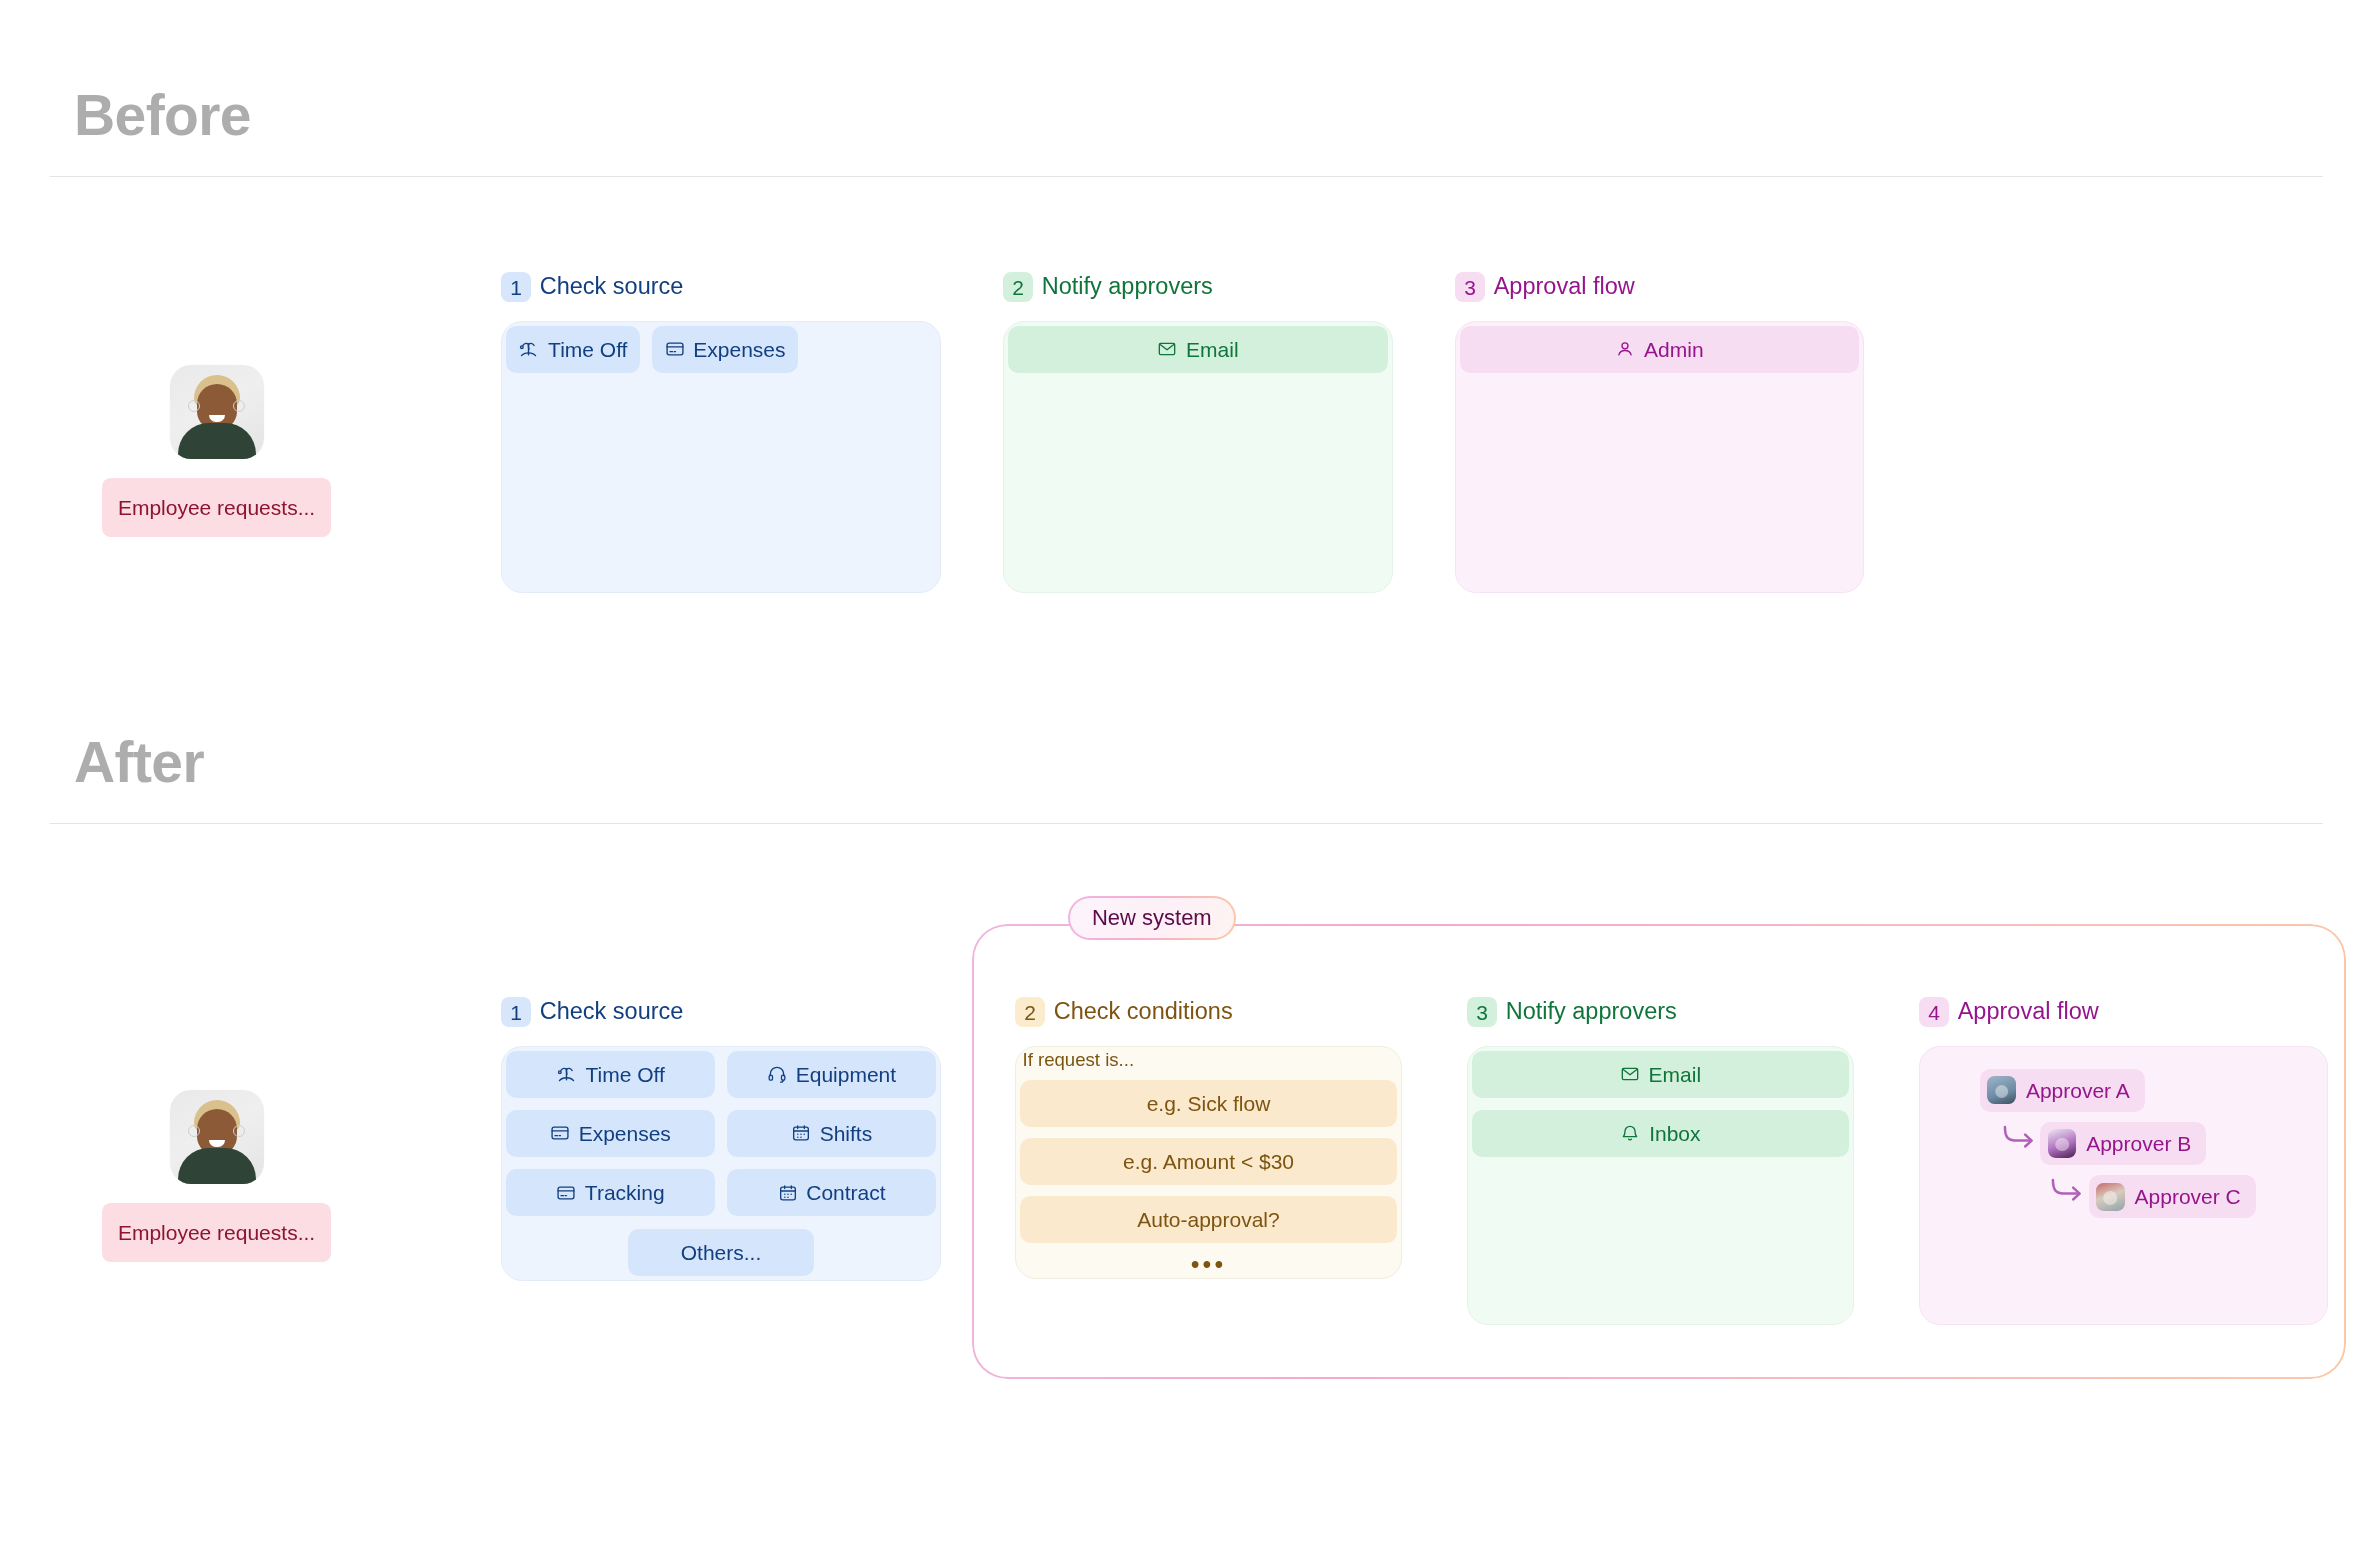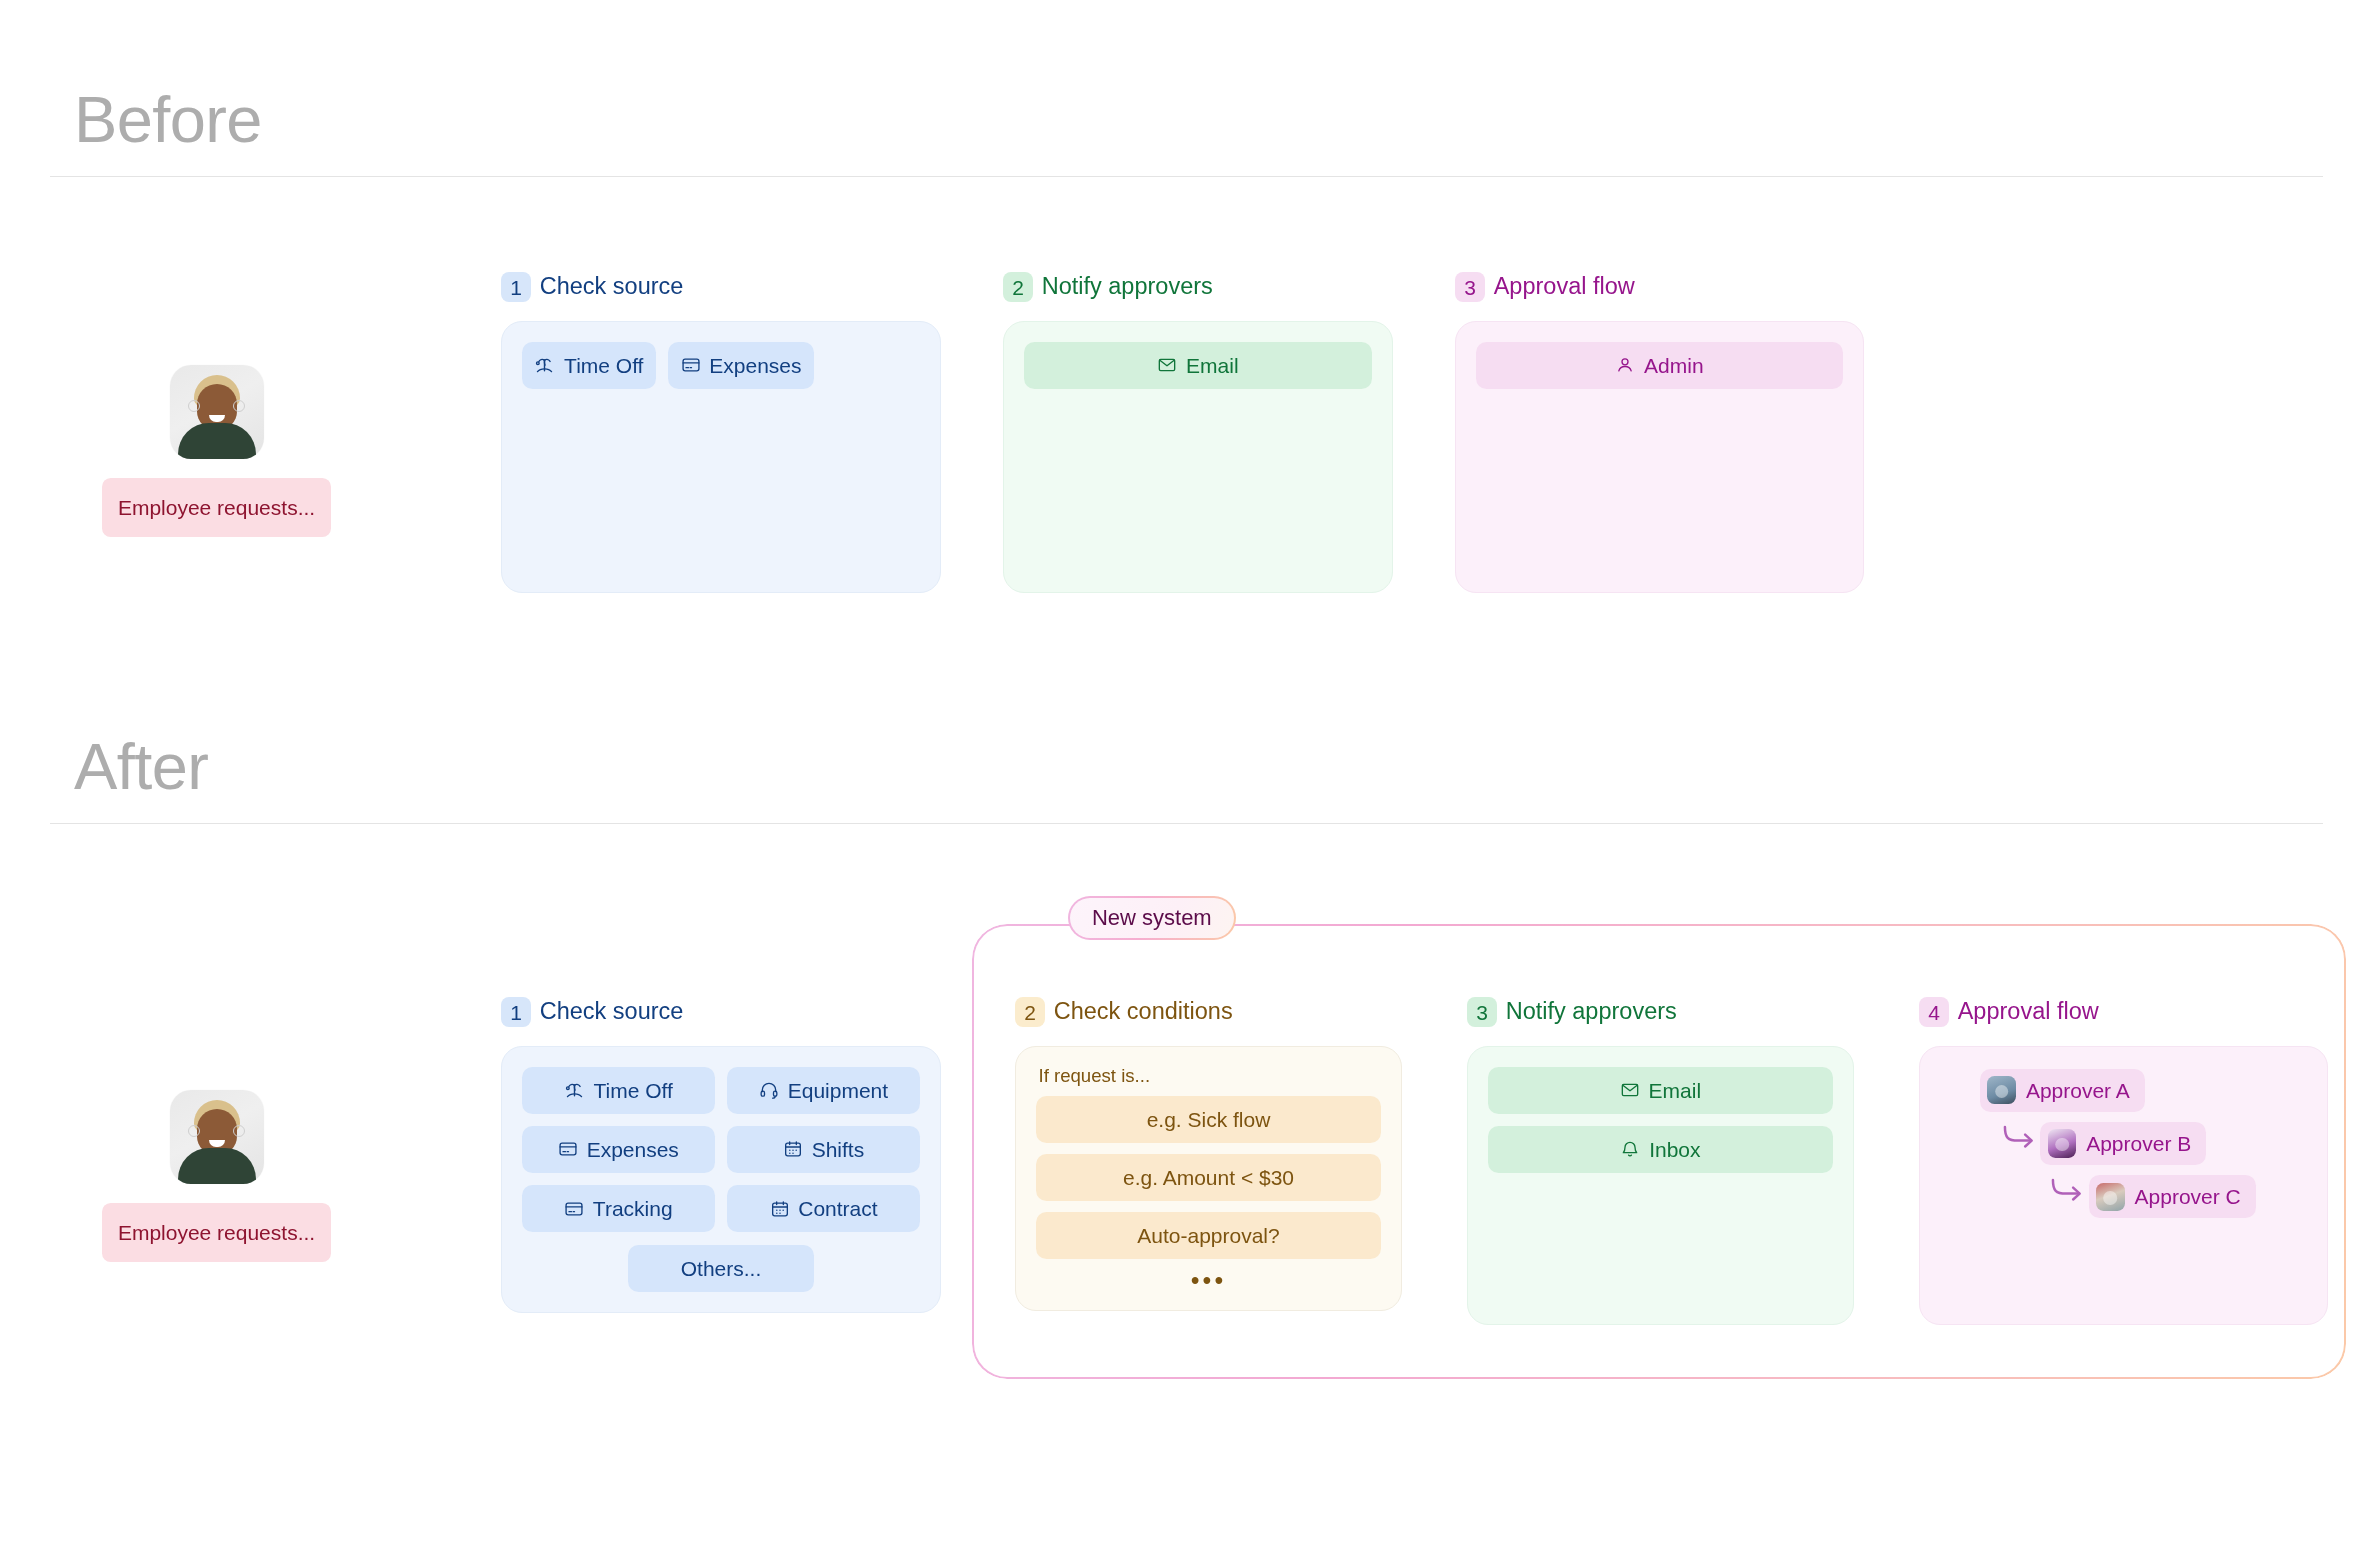--- a/index.html
+++ b/index.html
@@ -8,22 +8,22 @@
     width: 2377px; height: 1547px;
     background: #ffffff;
     font-family: "Liberation Sans", sans-serif;
     -webkit-font-smoothing: antialiased;
   }
   body { position: relative; overflow: hidden; }
 
   
   .section-heading {
     position: absolute;
-    font-size: 65px;
-    font-weight: 400;
+    font-size: 57px;
+    font-weight: 700;
     color: #adadad;
     letter-spacing: -0.6px;
     line-height: 1;
   }
   .section-rule {
     position: absolute;
     height: 1.2px;
     background: #e4e4e4;
   }
 
@@ -68,21 +68,21 @@
   .step-badge {
     width: 30px; height: 30px; border-radius: 8px;
     display: flex; align-items: center; justify-content: center;
     font-size: 21px; line-height: 1;
   }
   .step-title { font-size: 23.5px; line-height: 1; }
 
   .step-card {
     margin-top: 18.6px;
     border-radius: 21px;
-    padding: 20px;
+    padding: 4px;
     display: flex;
     flex-direction: column;
     gap: 12.4px;
   }
 
   .chip {
     border-radius: 10.5px;
     font-size: 21px;
     line-height: 1;
     padding: 13px 12.4px;

